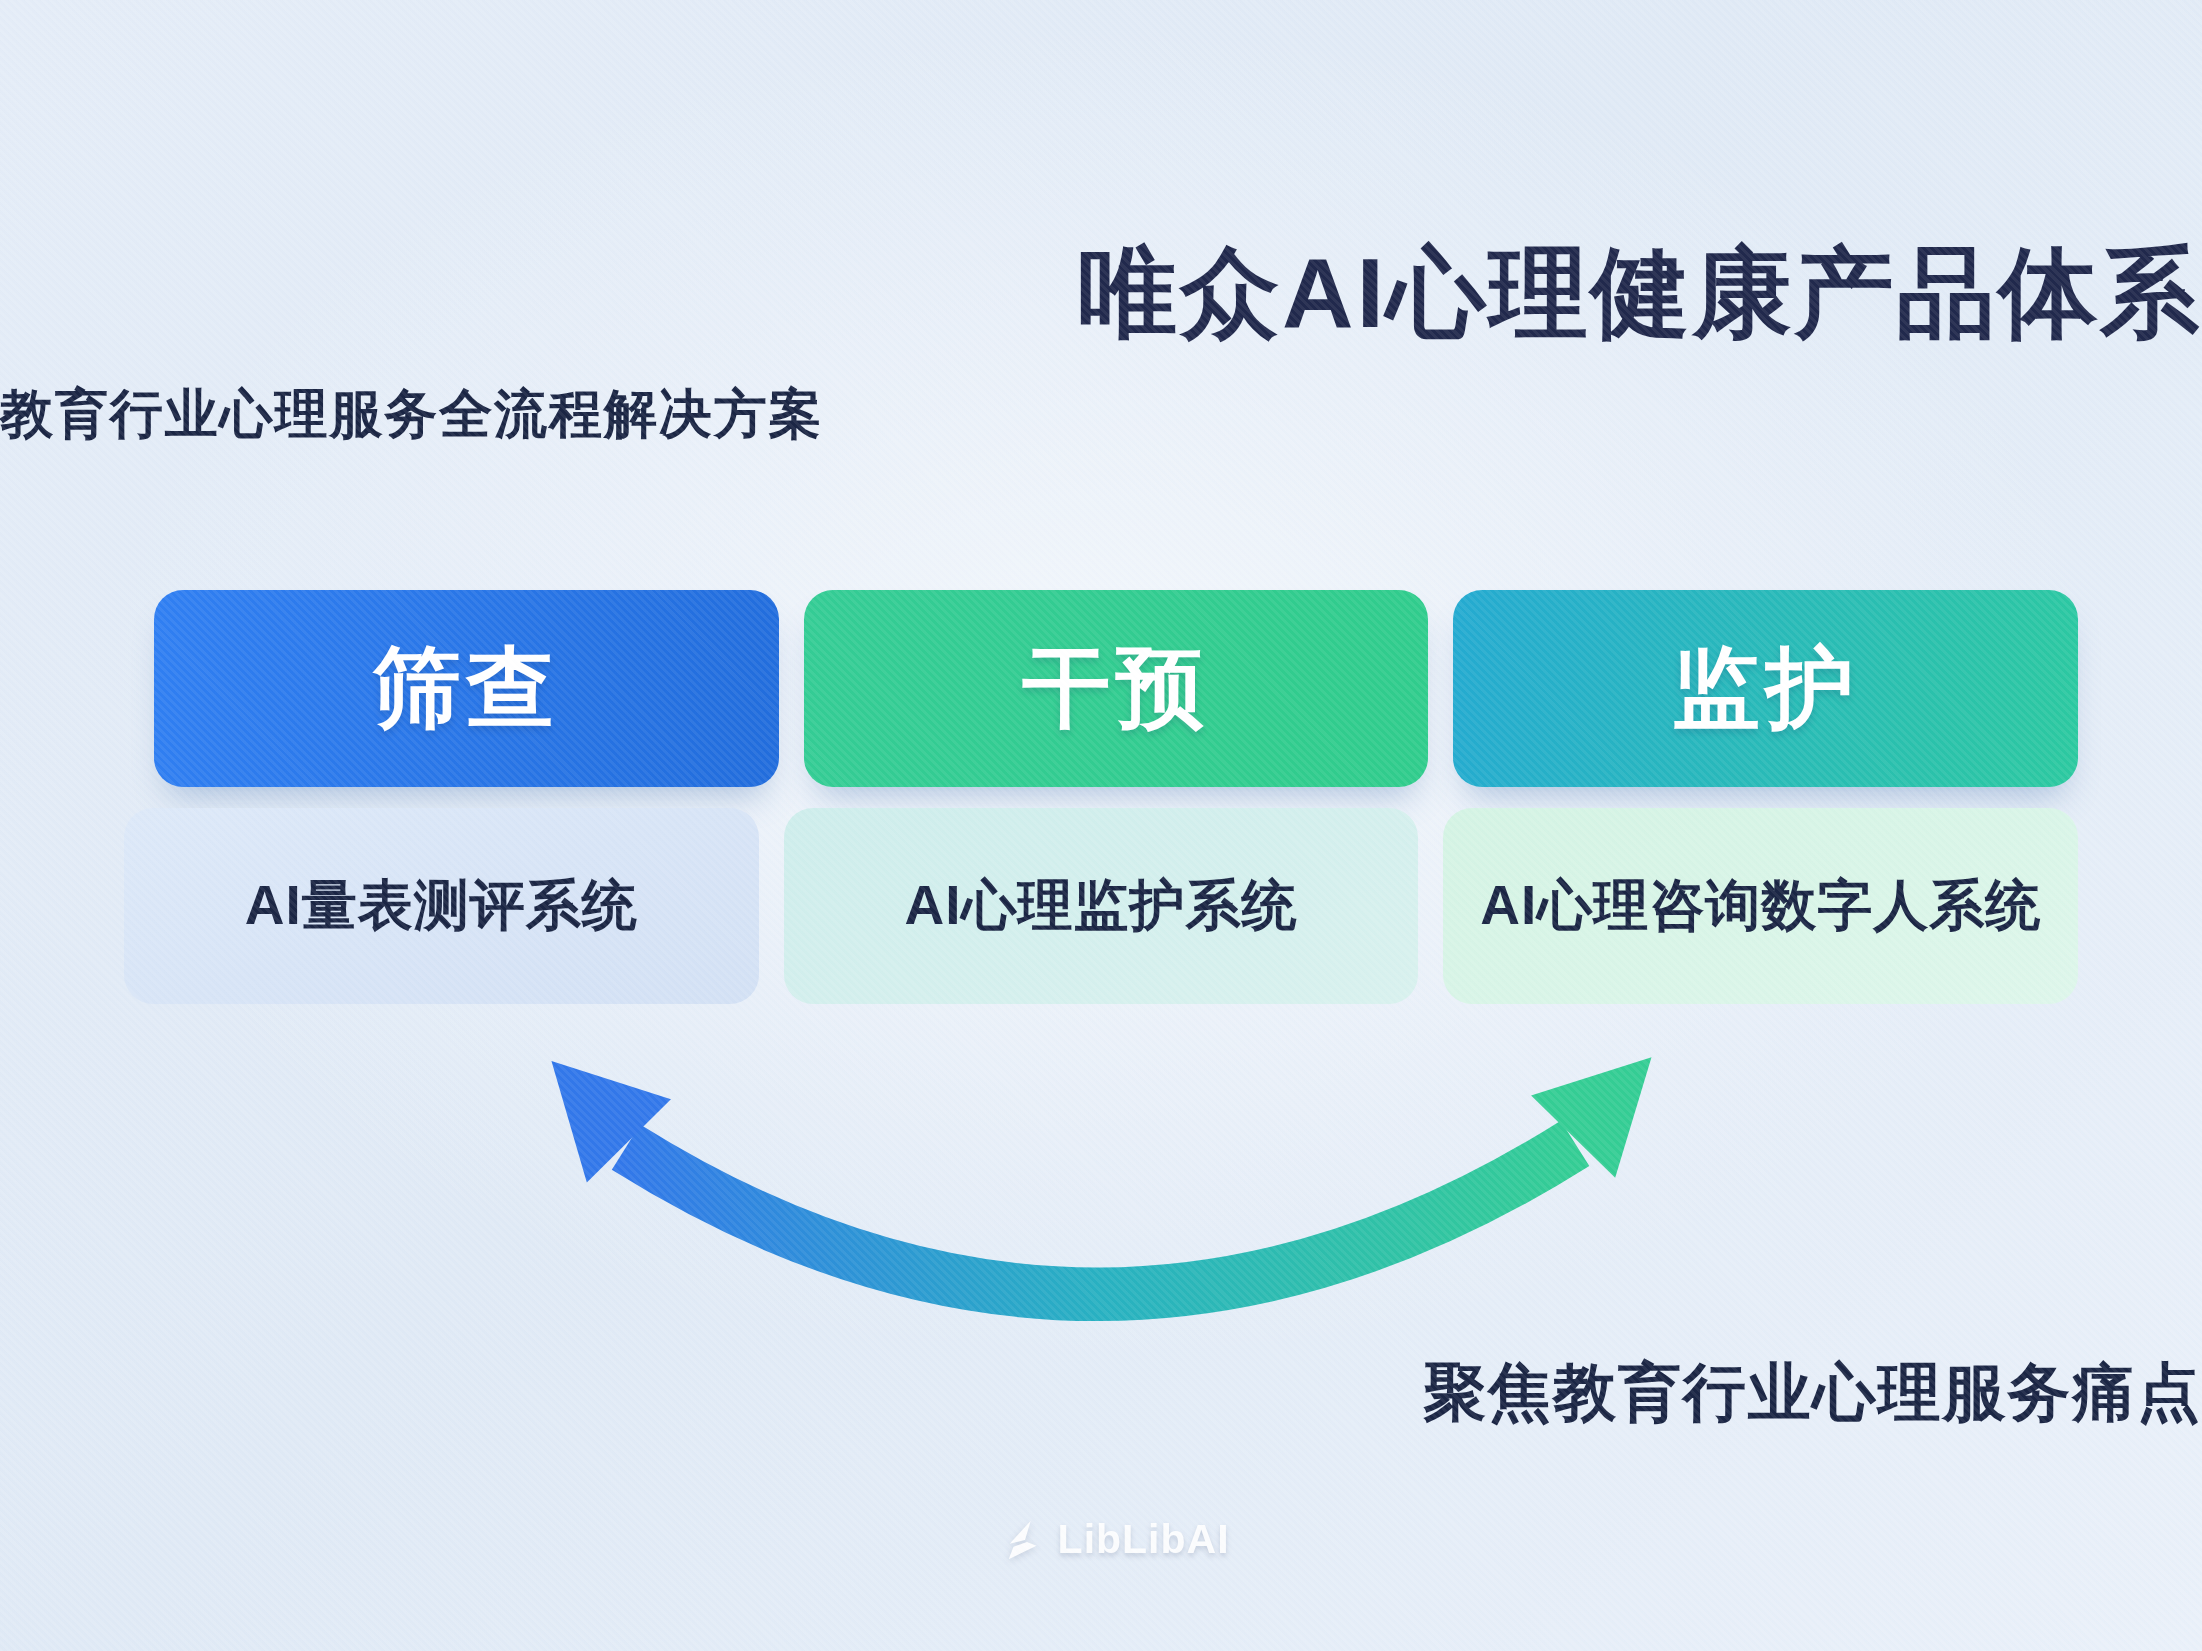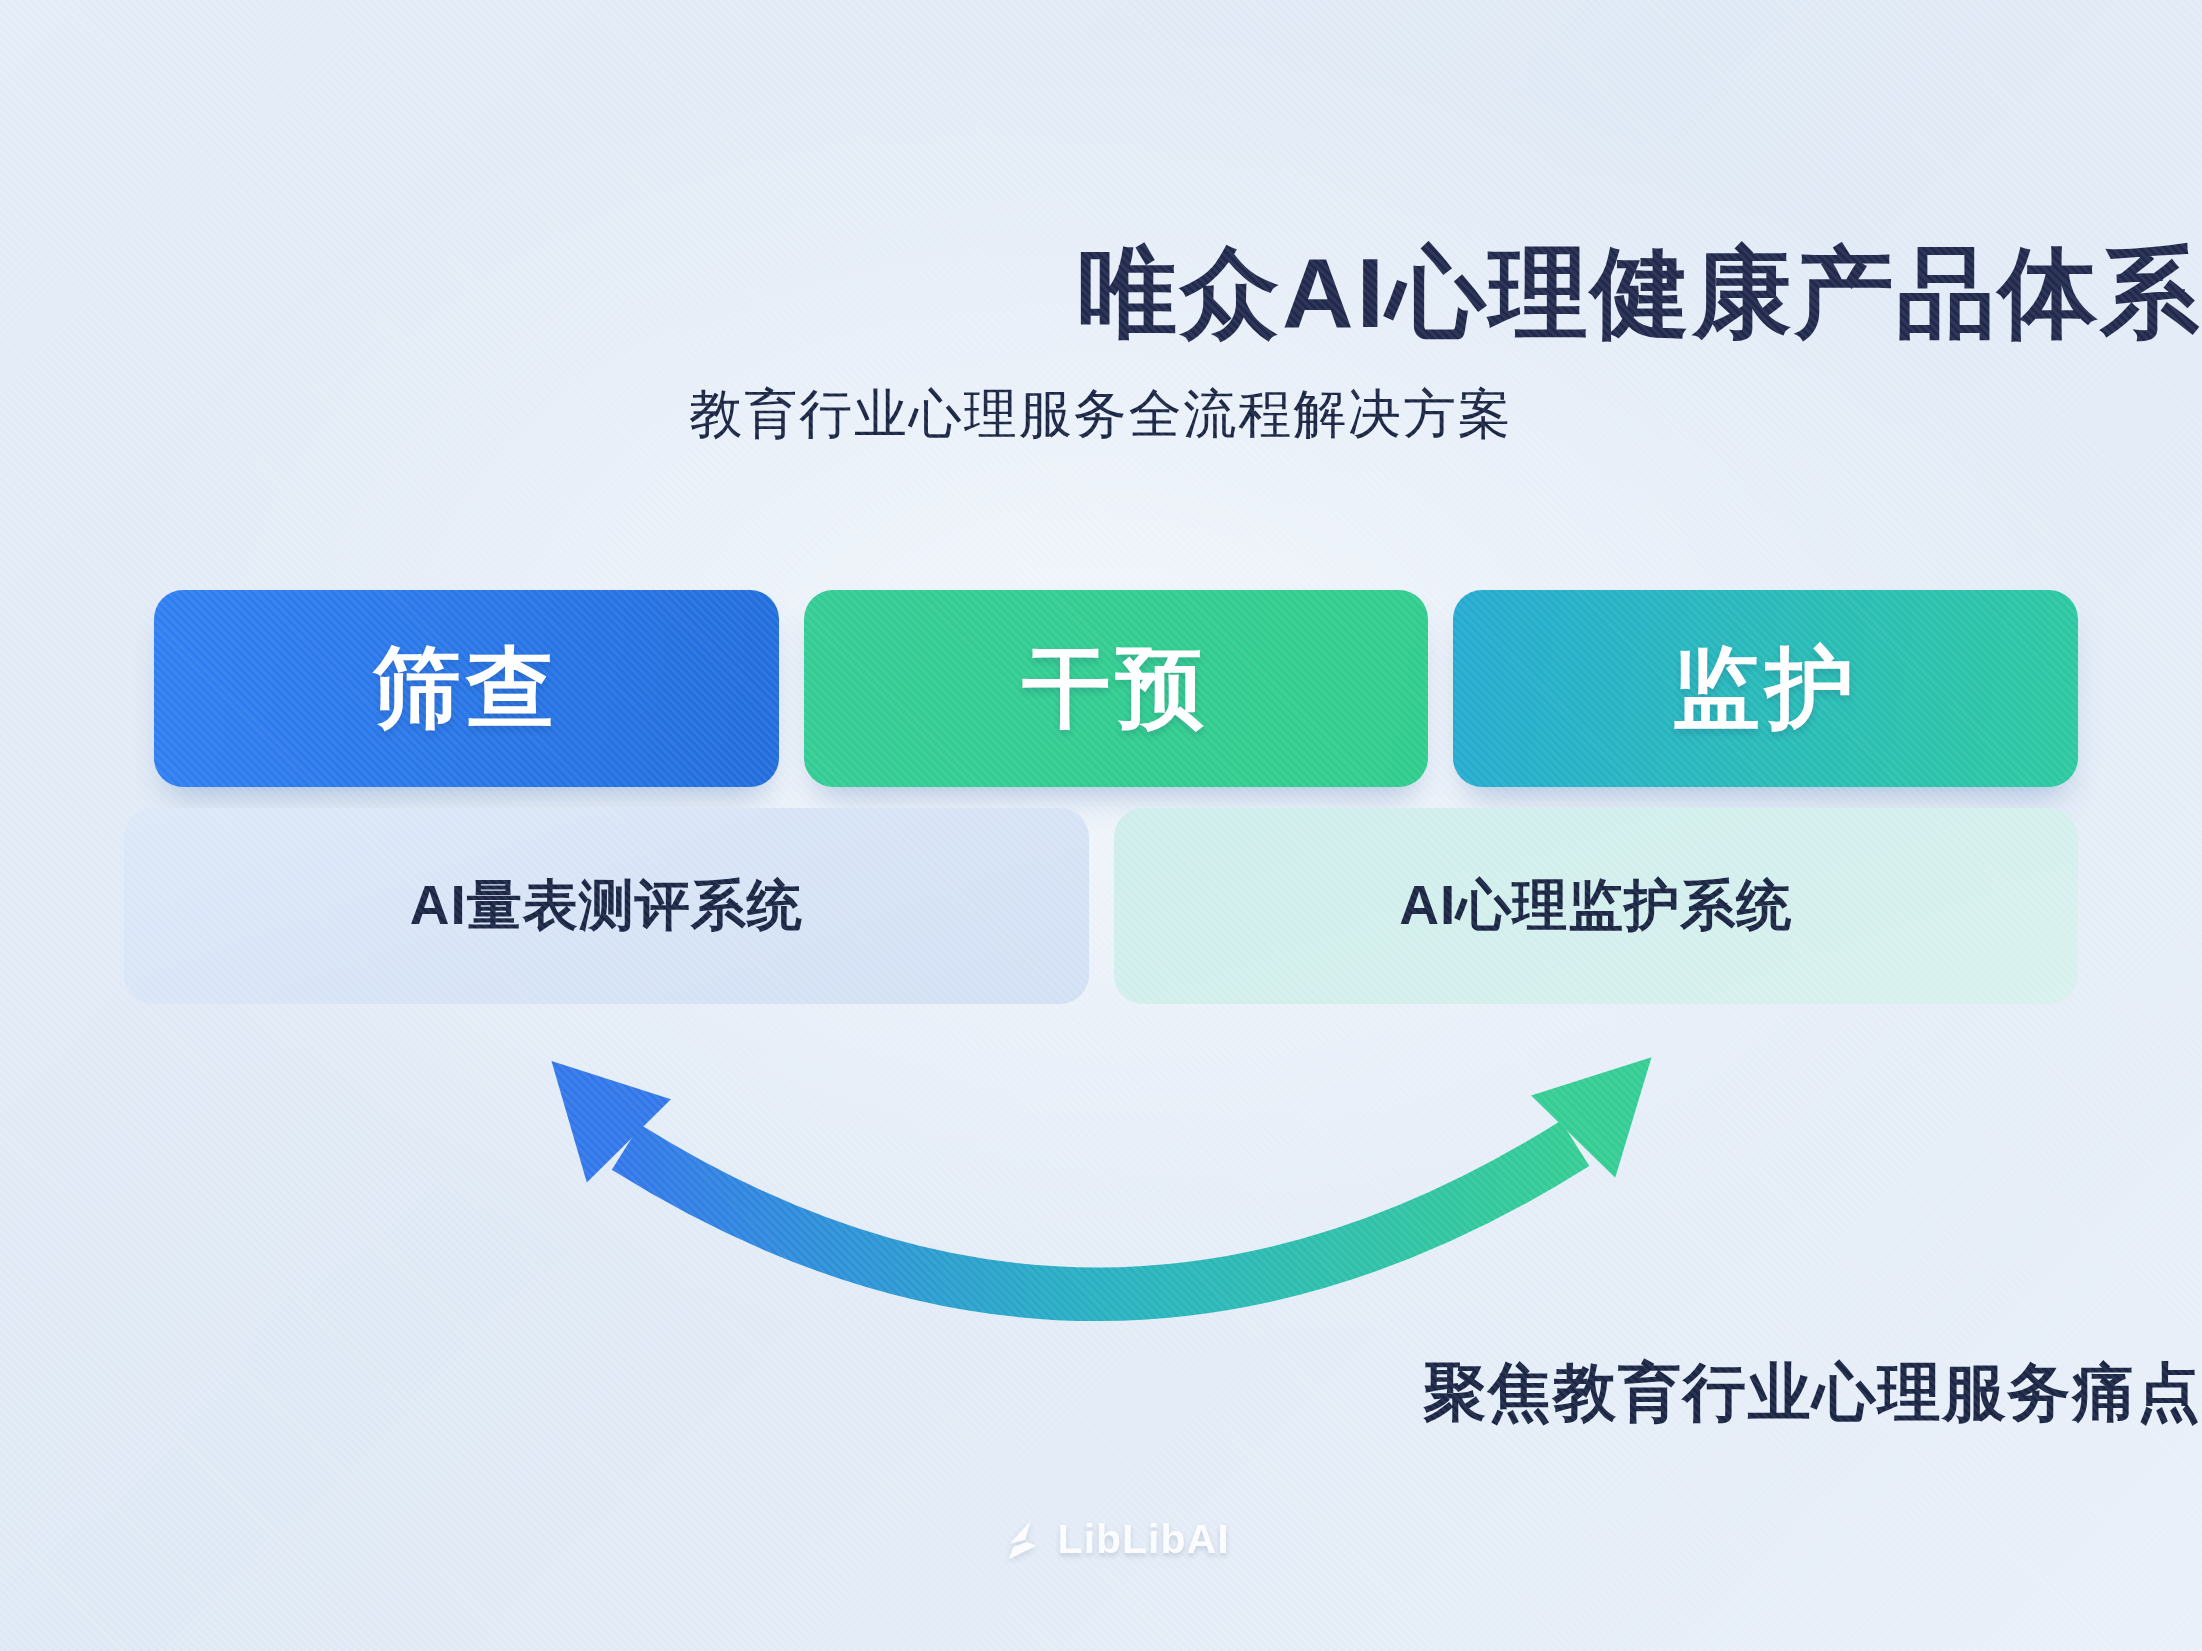--- a/index.html
+++ b/index.html
@@ -19,22 +19,22 @@
     opacity:.25;
   }
   .page-title{
     position:absolute;top:228px;left:0;width:100%;
     text-align:right;margin:0;
     font-size:99px;font-weight:900;letter-spacing:2.9px;
     color:var(--title-ink);
   }
   .page-subtitle{
     position:absolute;top:379px;left:0;width:100%;
-    text-align:center;margin:0;
-    font-size:53px;font-weight:400;letter-spacing:1.9px;
+    margin:0;
+    font-size:53px;font-weight:700;letter-spacing:1.9px;
     color:var(--body-ink);
   }
   .row{
     position:absolute;left:124px;right:124px;
     display:flex;gap:25px;
   }
   .stage-row{top:590px;height:197px;padding-left:30px;}
   .sys-row{top:808px;height:196px;}
   .card{
     flex:1 1 0;display:flex;align-items:center;justify-content:center;
@@ -81,20 +81,21 @@
 
   <div class="row stage-row">
     <div class="card stage-card stage-1">筛查</div>
     <div class="card stage-card stage-3">干预</div>
     <div class="card stage-card stage-2">监护</div>
   </div>
 
   <div class="row sys-row">
     <div class="card sys-card sys-1">AI量表测评系统</div>
     <div class="card sys-card sys-2">AI心理监护系统</div>
+    <div class="card sys-card sys-3">AI心理咨询数字人系统</div>
   </div>
 
   <svg class="flow-arrow-svg" viewBox="0 0 2304 1728" xmlns="http://www.w3.org/2000/svg" aria-hidden="true">
     <defs>
       <linearGradient id="ag" gradientUnits="userSpaceOnUse" x1="650" y1="1200" x2="1650" y2="1200">
         <stop offset="0" stop-color="#2d74e9"></stop>
         <stop offset="0.5" stop-color="#23afc0"></stop>
         <stop offset="1" stop-color="#2fcc91"></stop>
       </linearGradient>
     </defs>

